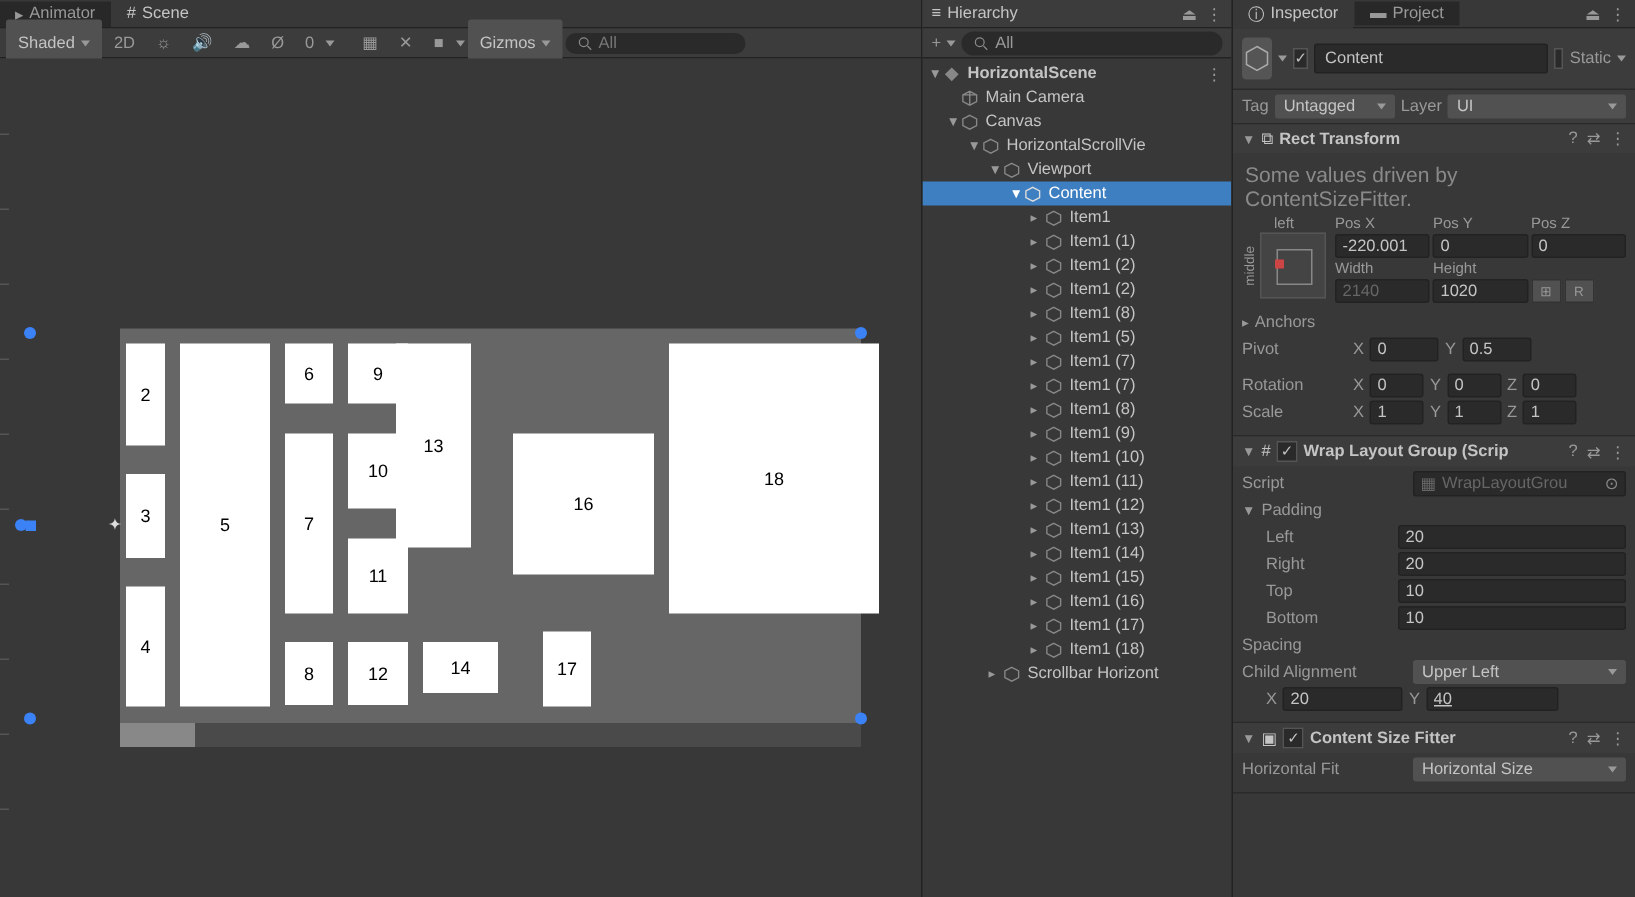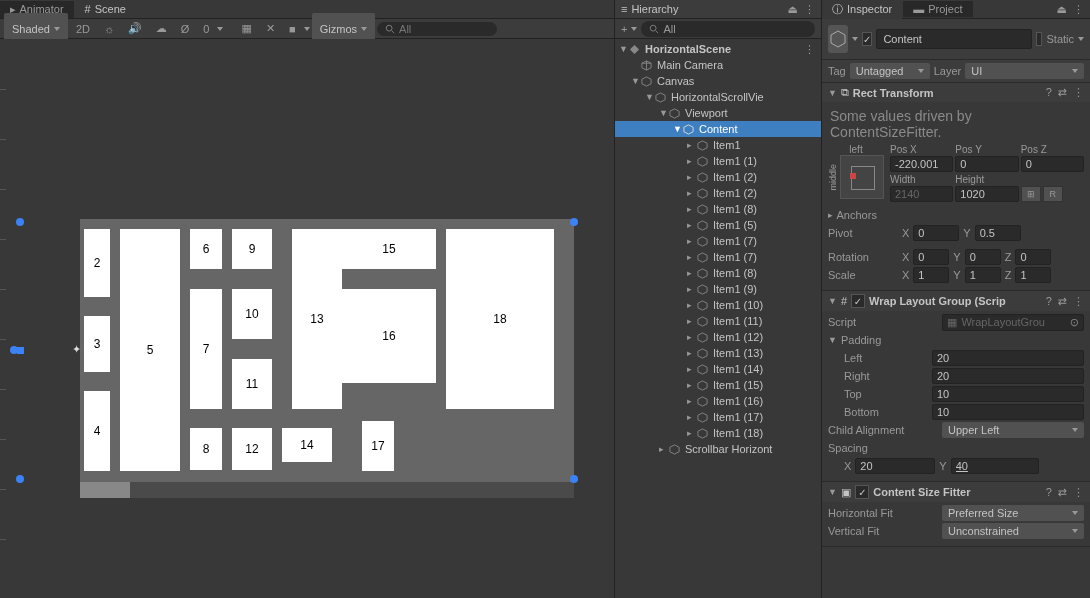--- a/index.html
+++ b/index.html
@@ -142,26 +142,25 @@
         <div class="item-box" style="left:4px;top:95px;width:26px;height:56px">3</div>
         <div class="item-box" style="left:4px;top:170px;width:26px;height:80px">4</div>
         <div class="item-box" style="left:40px;top:8px;width:60px;height:242px">5</div>
         <div class="item-box" style="left:110px;top:8px;width:32px;height:40px">6</div>
         <div class="item-box" style="left:110px;top:68px;width:32px;height:120px">7</div>
         <div class="item-box" style="left:110px;top:207px;width:32px;height:42px">8</div>
         <div class="item-box" style="left:152px;top:8px;width:40px;height:40px">9</div>
         <div class="item-box" style="left:152px;top:68px;width:40px;height:50px">10</div>
         <div class="item-box" style="left:152px;top:138px;width:40px;height:50px">11</div>
         <div class="item-box" style="left:152px;top:207px;width:40px;height:42px">12</div>
-        <div class="item-box" style="left:212px;top:8px;width:50px;height:180px">13</div>
+        <div class="item-box" style="left:184px;top:8px;width:50px;height:136px">13</div>
         <div class="item-box" style="left:202px;top:207px;width:50px;height:34px">14</div>
-        <div class="item-box" style="left:262px;top:8px;width:94px;height:40px">15</div>
         <div class="item-box" style="left:262px;top:68px;width:94px;height:94px">16</div>
         <div class="item-box" style="left:282px;top:200px;width:32px;height:50px">17</div>
-        <div class="item-box" style="left:366px;top:8px;width:108px;height:180px">18</div>
+        <div class="item-box" style="left:366px;top:8px;width:140px;height:180px">18</div>
       </div>
       <div class="scrollbar-h">
         <div class="scrollbar-thumb"></div>
       </div>
 
       <div class="gizmo-handle" style="left:16px;top:179px"></div>
       <div class="gizmo-handle" style="left:570px;top:179px"></div>
       <div class="gizmo-handle" style="left:16px;top:436px"></div>
       <div class="gizmo-handle" style="left:570px;top:436px"></div>
       <div class="gizmo-handle" style="left:10px;top:307px"></div>
@@ -599,29 +598,29 @@
           </div>
         <div class="prop-row">
             <span class="prop-label" style="width:110px;padding-left:16px">Top</span>
             <input class="prop-input" style="flex: 1 1 0%;" value="10">
           </div>
         <div class="prop-row">
             <span class="prop-label" style="width:110px;padding-left:16px">Bottom</span>
             <input class="prop-input" style="flex: 1 1 0%;" value="10">
           </div>
         <div class="prop-row">
+            <span class="prop-label">Spacing</span>
+          </div>
+        <div class="prop-row">
           <span class="prop-label" style="width:110px">Child Alignment</span>
           <div class="field-dropdown">
             <span>Upper Left</span>
             <span class="caret"></span>
           </div>
         </div>
-        <div class="prop-row">
-            <span class="prop-label">Spacing</span>
-          </div>
         <div class="prop-row">
           <span class="prop-label" style="padding-left:16px">X</span>
           <input class="prop-input" style="width: 80px;" value="20">
           <span class="prop-label">Y</span>
           <input class="prop-input" style="width: 88px; text-decoration: underline;" value="40">
         </div>
       </div>
     </div>
 
     <div class="component">
@@ -635,27 +634,20 @@
         <div class="component-icons">
           <span>?</span>
           <span>⇄</span>
           <span>⋮</span>
         </div>
       </div>
       <div class="component-body">
         <div class="prop-row">
           <span class="prop-label" style="width:110px">Horizontal Fit</span>
           <div class="field-dropdown">
-            <span>Preferred Size</span>
-            <span class="caret"></span>
-          </div>
-        </div>
-        <div class="prop-row">
-          <span class="prop-label" style="width:110px">Vertical Fit</span>
-          <div class="field-dropdown">
-            <span>Unconstrained</span>
+            <span>Horizontal Size</span>
             <span class="caret"></span>
           </div>
         </div>
       </div>
     </div>
   </div>
 </div>
 
 </body></html>

